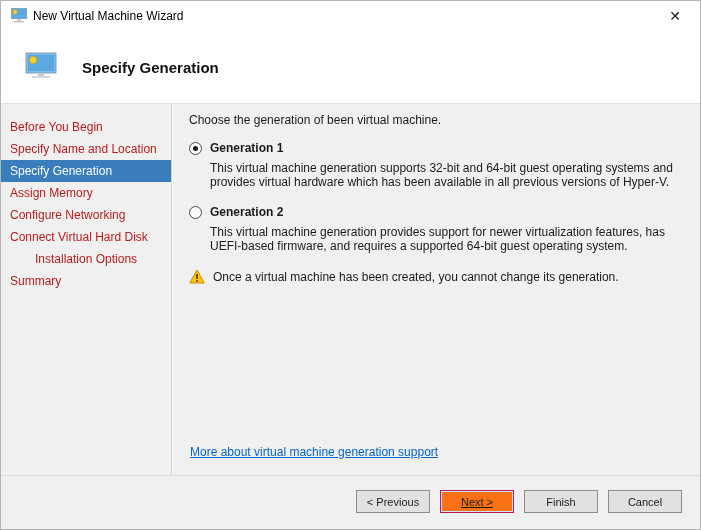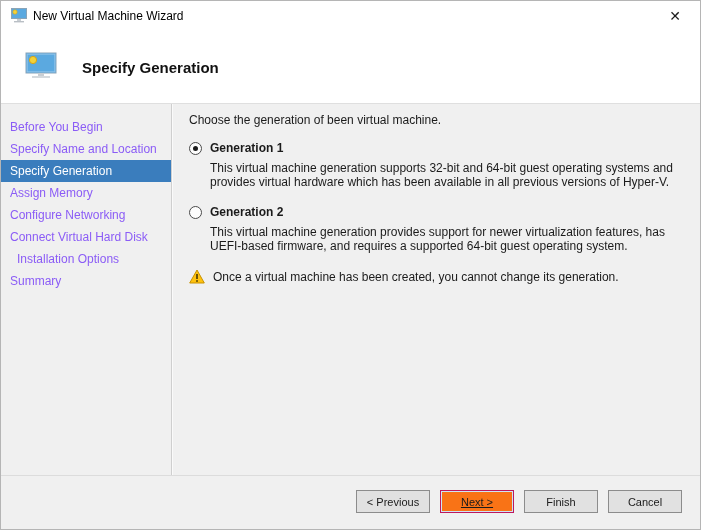--- a/index.html
+++ b/index.html
@@ -34,23 +34,23 @@
     position: relative;
   }
   .header .htitle { font-size: 15px; font-weight: bold; color: #111; margin-left: 25px; }
 
   
   .body { flex: 1 1 auto; display: flex; background: #f0f0f0; min-height: 0; }
 
   .sidebar { width: 170px; flex: 0 0 auto; padding-top: 12px; }
   .side-item {
     height: 22px; line-height: 22px; padding-left: 9px;
-    white-space: nowrap; cursor: default; color: #8b5cf6;
+    white-space: nowrap; cursor: default; color: #b91c1c;
   }
-  .side-item.indent { padding-left: 16px; }
+  .side-item.indent { padding-left: 34px; }
   .side-item.selected { background: #3a7dbd; color: #ffffff; }
 
   .vdivider { width: 2px; flex: 0 0 auto; background: #cfcfcf; border-right: 1px solid #fafafa; }
 
   .content { flex: 1 1 auto; position: relative; padding: 9px 16px 0 16px; }
   .intro { margin-bottom: 14px; }
 
   .radio-row { display: flex; align-items: center; gap: 8px; font-weight: bold; }
   .radio {
     width: 13px; height: 13px; border-radius: 50%;
@@ -151,20 +151,23 @@
         <span class="warn-icon">
           <svg width="16" height="15" viewBox="0 0 16 15">
             <polygon points="8,1 15.3,14 0.7,14" fill="#ffc20e" stroke="#c79100" stroke-width="1" stroke-linejoin="round"></polygon>
             <rect x="7.25" y="5" width="1.5" height="5" fill="#3a2c00"></rect>
             <rect x="7.25" y="11.2" width="1.5" height="1.6" fill="#3a2c00"></rect>
           </svg>
         </span>
         <span>Once a virtual machine has been created, you cannot change its generation.</span>
       </div>
 
+      <div class="link-row">
+        <span class="link">More about virtual machine generation support</span>
+      </div>
     </div>
   </div>
 
   <div class="footer">
     <button class="btn">&lt; Previous</button>
     <button class="btn default">Next &gt;</button>
     <button class="btn">Finish</button>
     <button class="btn">Cancel</button>
   </div>
 

